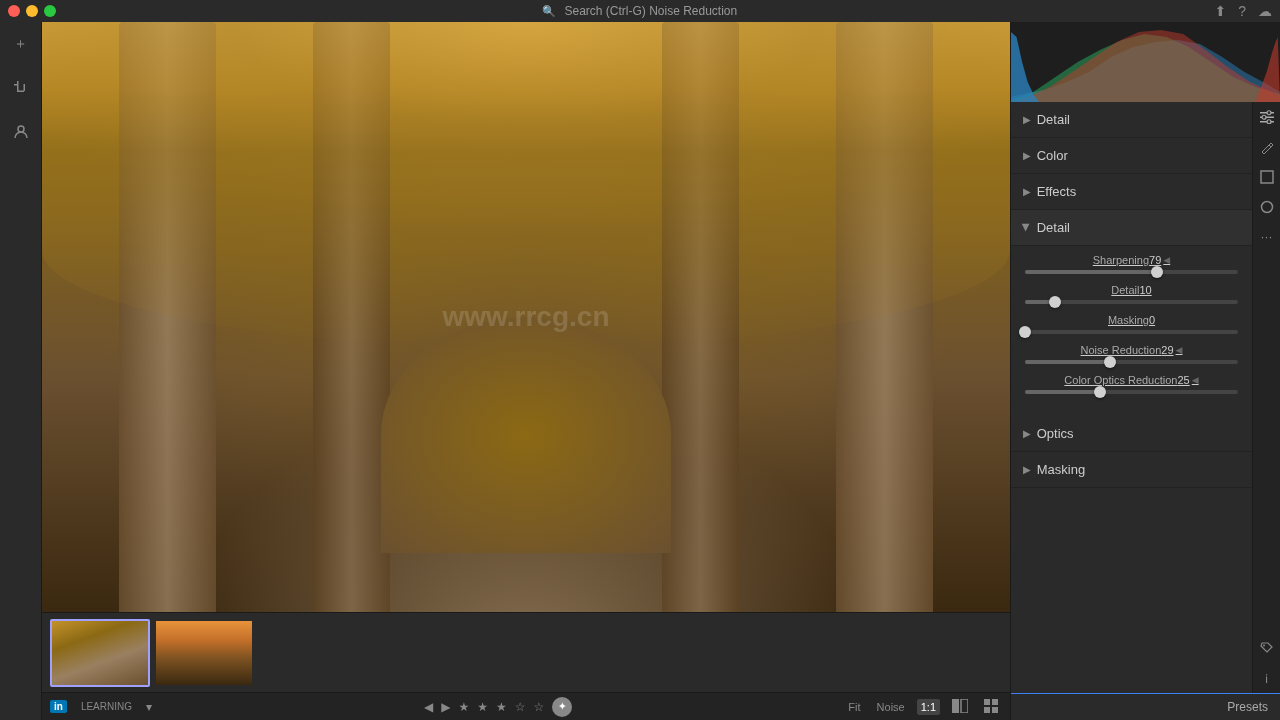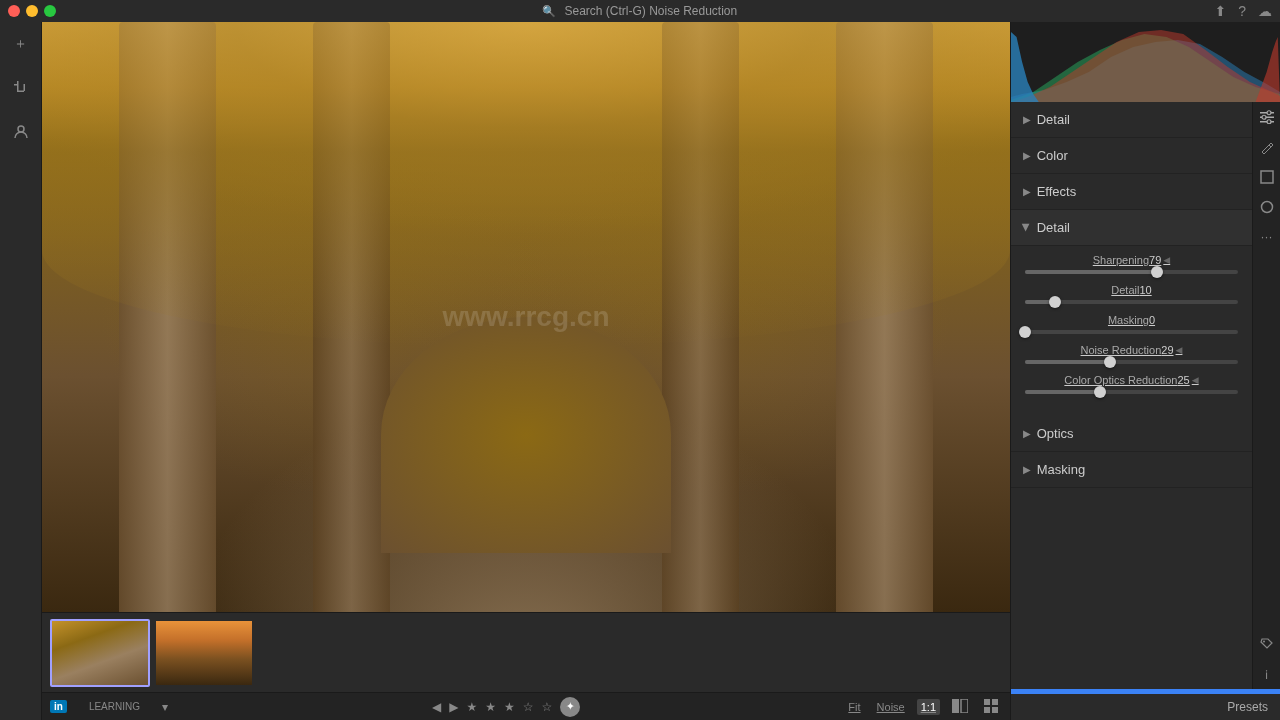--- a/index.html
+++ b/index.html
@@ -164,21 +164,21 @@
       background: #232323;
       display: flex;
       align-items: center;
       padding: 0 8px;
       gap: 8px;
       border-top: 1px solid #1a1a1a;
     }
     .bottom-left {
       display: flex;
       align-items: center;
-      gap: 22px;
+      gap: 14px;
     }
     .linkedin-badge {
       background: #0077b5;
       color: white;
       font-size: 10px;
       font-weight: bold;
       padding: 1px 4px;
       border-radius: 2px;
     }
     .learning-text {
@@ -200,21 +200,20 @@
     .star {
       color: #888;
       font-size: 12px;
     }
     .bottom-right {
       display: flex;
       align-items: center;
       gap: 8px;
       color: #888;
       font-size: 11px;
-      text-decoration: underline;
     }
     .view-btn {
       color: #888;
       font-size: 11px;
       cursor: pointer;
       padding: 2px 4px;
       border-radius: 2px;
     }
     .view-btn.active { color: #fff; background: #444; }
 
@@ -361,21 +360,21 @@
       height: 12px;
       background: #d0d0d0;
       border-radius: 50%;
       cursor: pointer;
       box-shadow: 0 1px 3px rgba(0,0,0,0.5);
     }
 
     
     .presets-area {
       padding: 6px 12px;
-      border-top: 5px solid #3b82f6;
+      border-top: 1px solid #3b82f6;
       display: flex;
       justify-content: flex-end;
       flex-shrink: 0;
     }
     .presets-btn {
       color: #aaa;
       font-size: 12px;
       cursor: pointer;
     }
 

